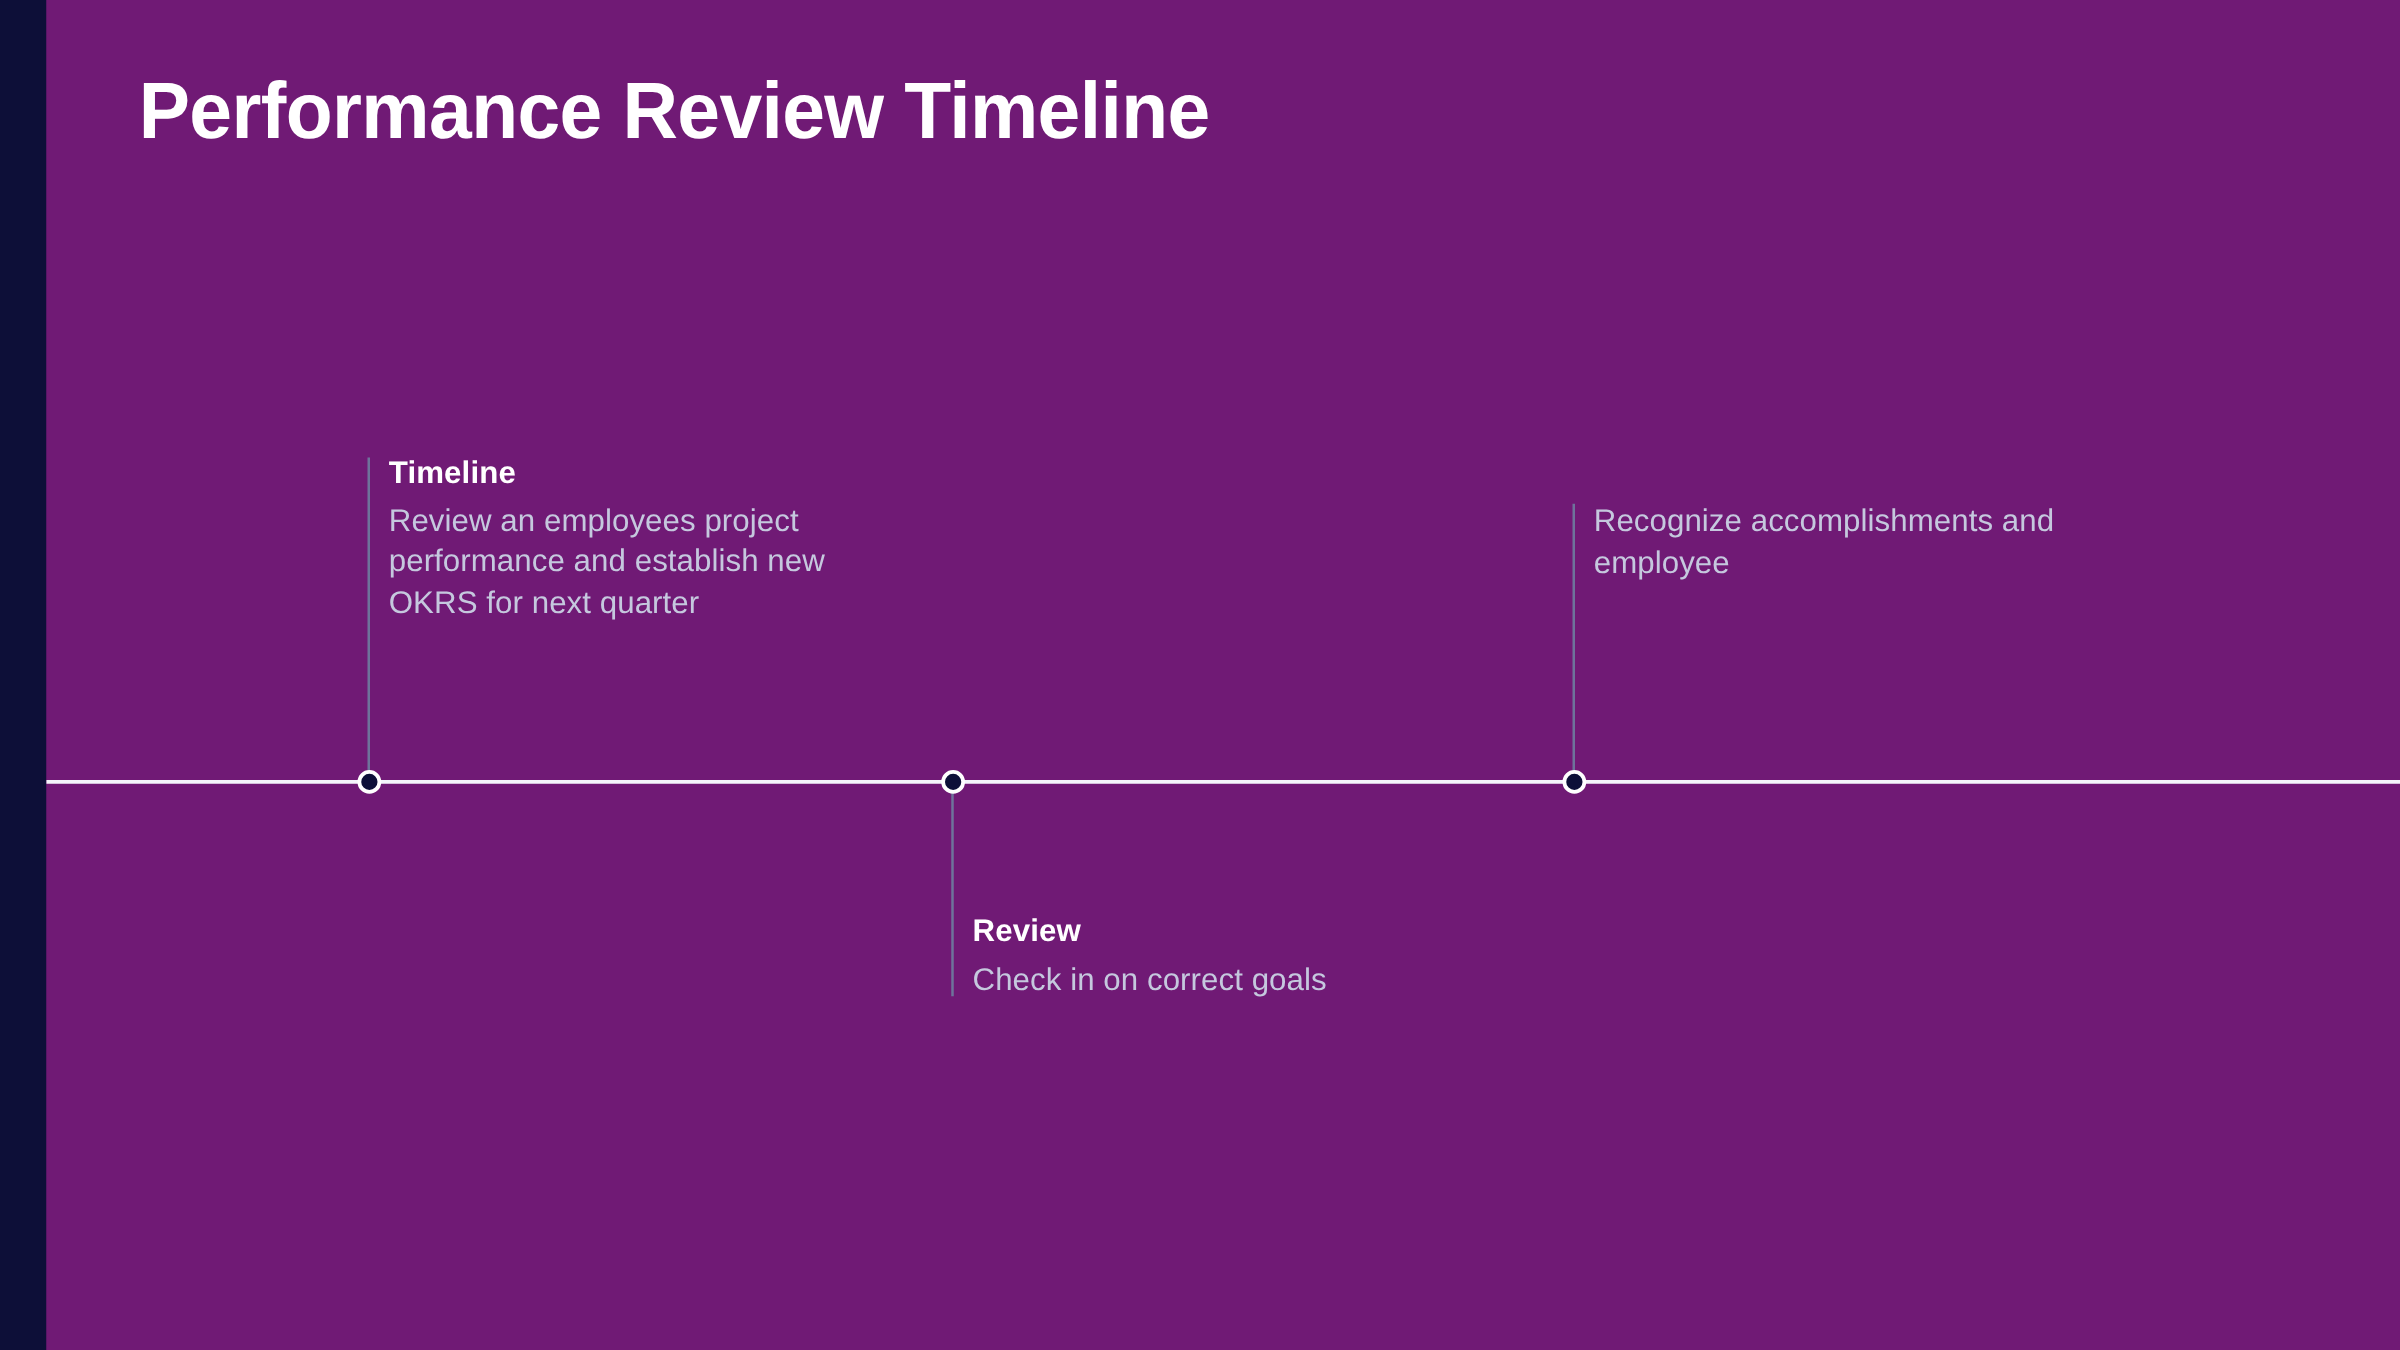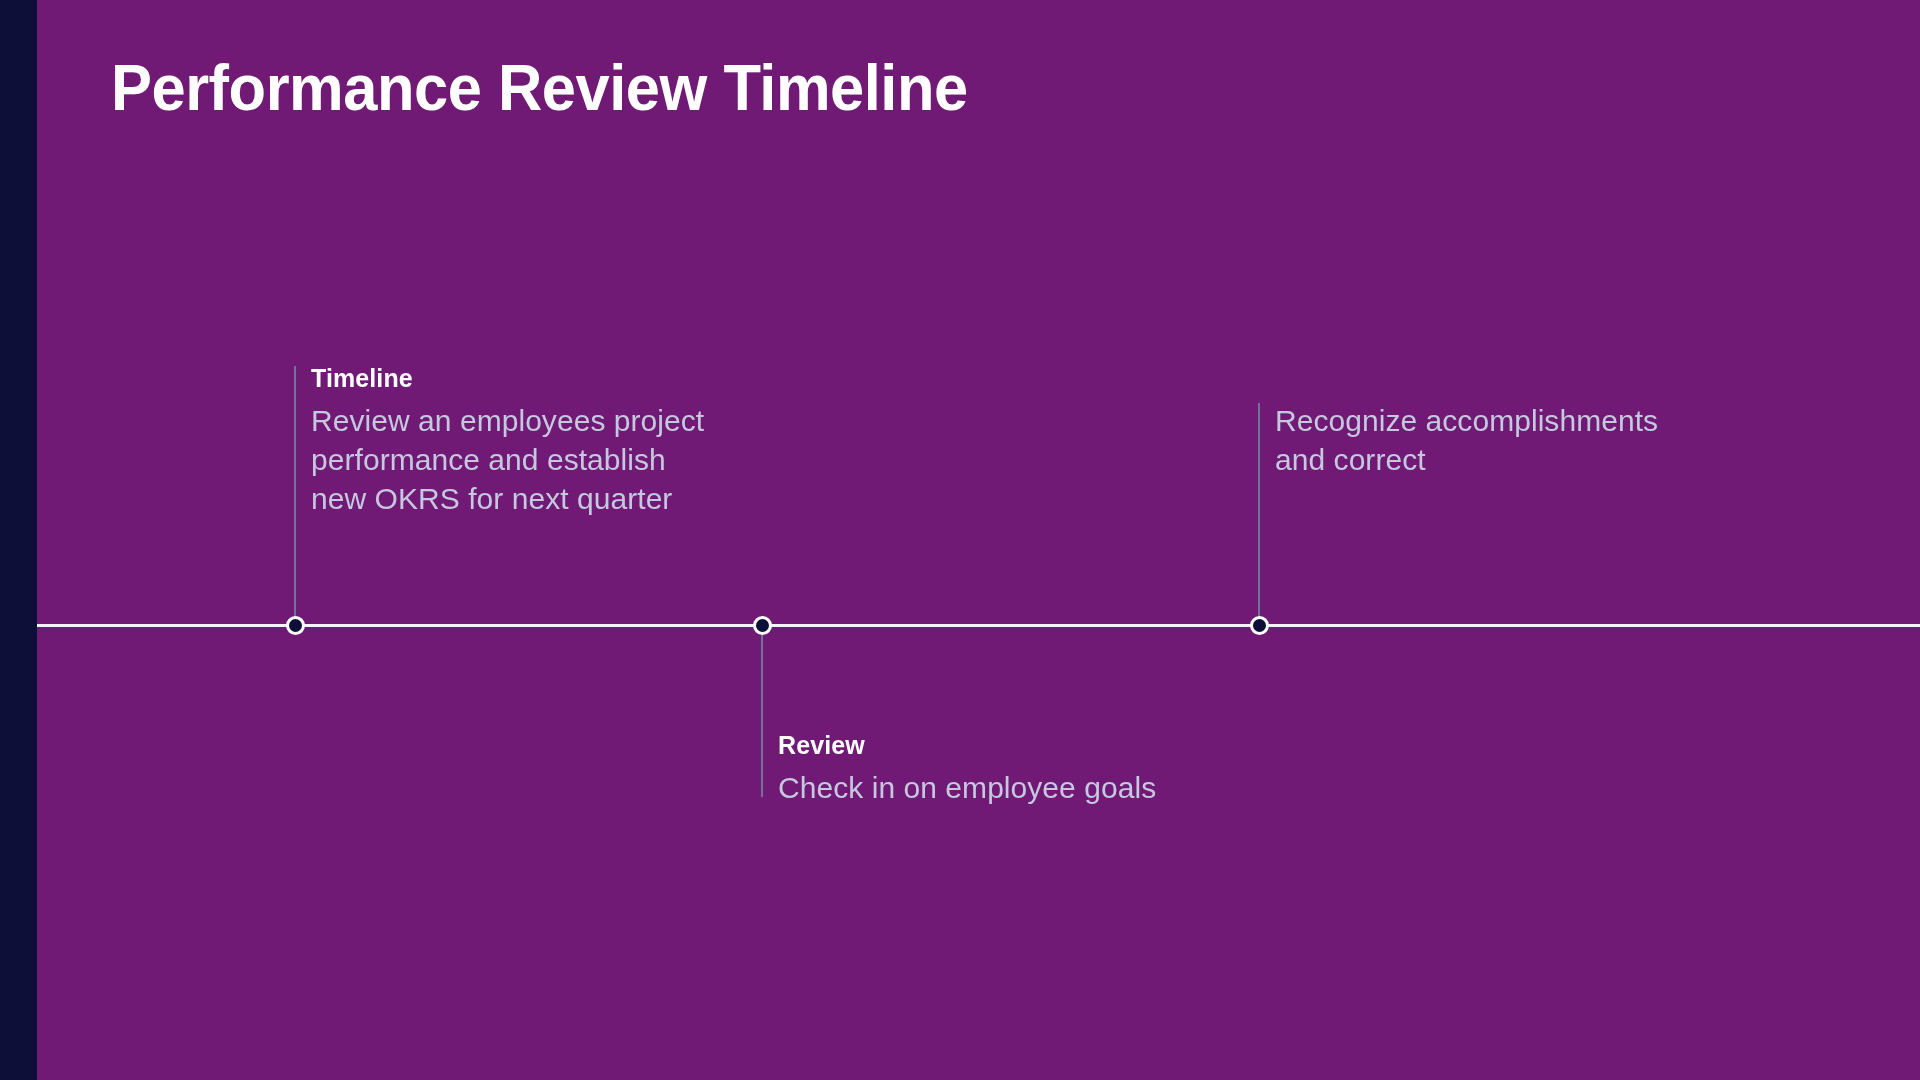--- a/index.html
+++ b/index.html
@@ -78,21 +78,21 @@
   .entry-title {
     margin: 0 0 8px 0;
     font-size: 25px;
     font-weight: 700;
     line-height: 1.15;
     color: #FFFFFF;
     letter-spacing: 0.1px;
   }
   .entry-desc {
     margin: 0;
-    font-size: 30px;
+    font-size: 25px;
     font-weight: 400;
     line-height: 1.30;
     color: #C5C8DE;
     letter-spacing: 0.05px;
   }
 
   
   .entry-quarterly { left: 274px; top: 364px; width: 400px; }
   .entry-weekly    { left: 741px; top: 731px; width: 400px; }
   .entry-asap      { left: 1238px; top: 401px; width: 430px; }
@@ -114,22 +114,22 @@
   <div class="timeline-marker" style="left:258px;"></div>
   <div class="timeline-entry entry-quarterly">
     <p class="entry-title">Timeline</p>
     <p class="entry-desc">Review an employees project performance and establish new OKRS for next quarter</p>
   </div>
 
   <div class="timeline-stem stem-weekly"></div>
   <div class="timeline-marker" style="left:725px;"></div>
   <div class="timeline-entry entry-weekly">
     <p class="entry-title">Review</p>
-    <p class="entry-desc">Check in on employee goals</p>
+    <p class="entry-desc">Check in on correct goals</p>
   </div>
 
   <div class="timeline-stem stem-asap"></div>
   <div class="timeline-marker" style="left:1222px;"></div>
   <div class="timeline-entry entry-asap">
-    <p class="entry-desc">Recognize accomplishments and correct</p>
+    <p class="entry-desc">Recognize accomplishments and employee</p>
   </div>
 
 </div>
 
 </body></html>

